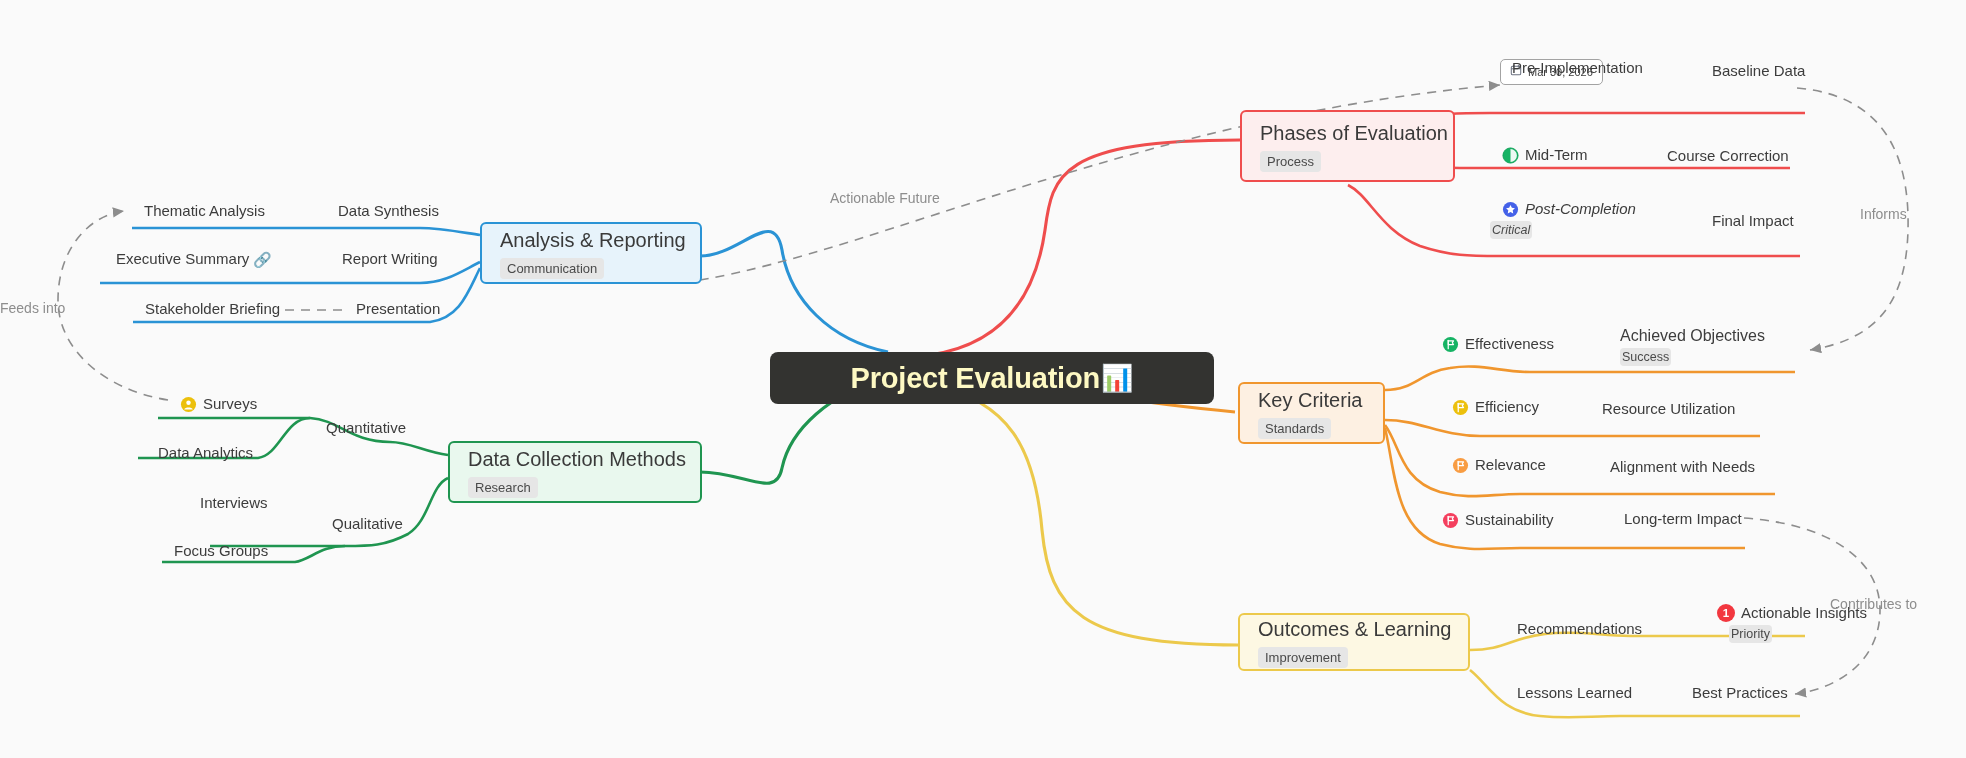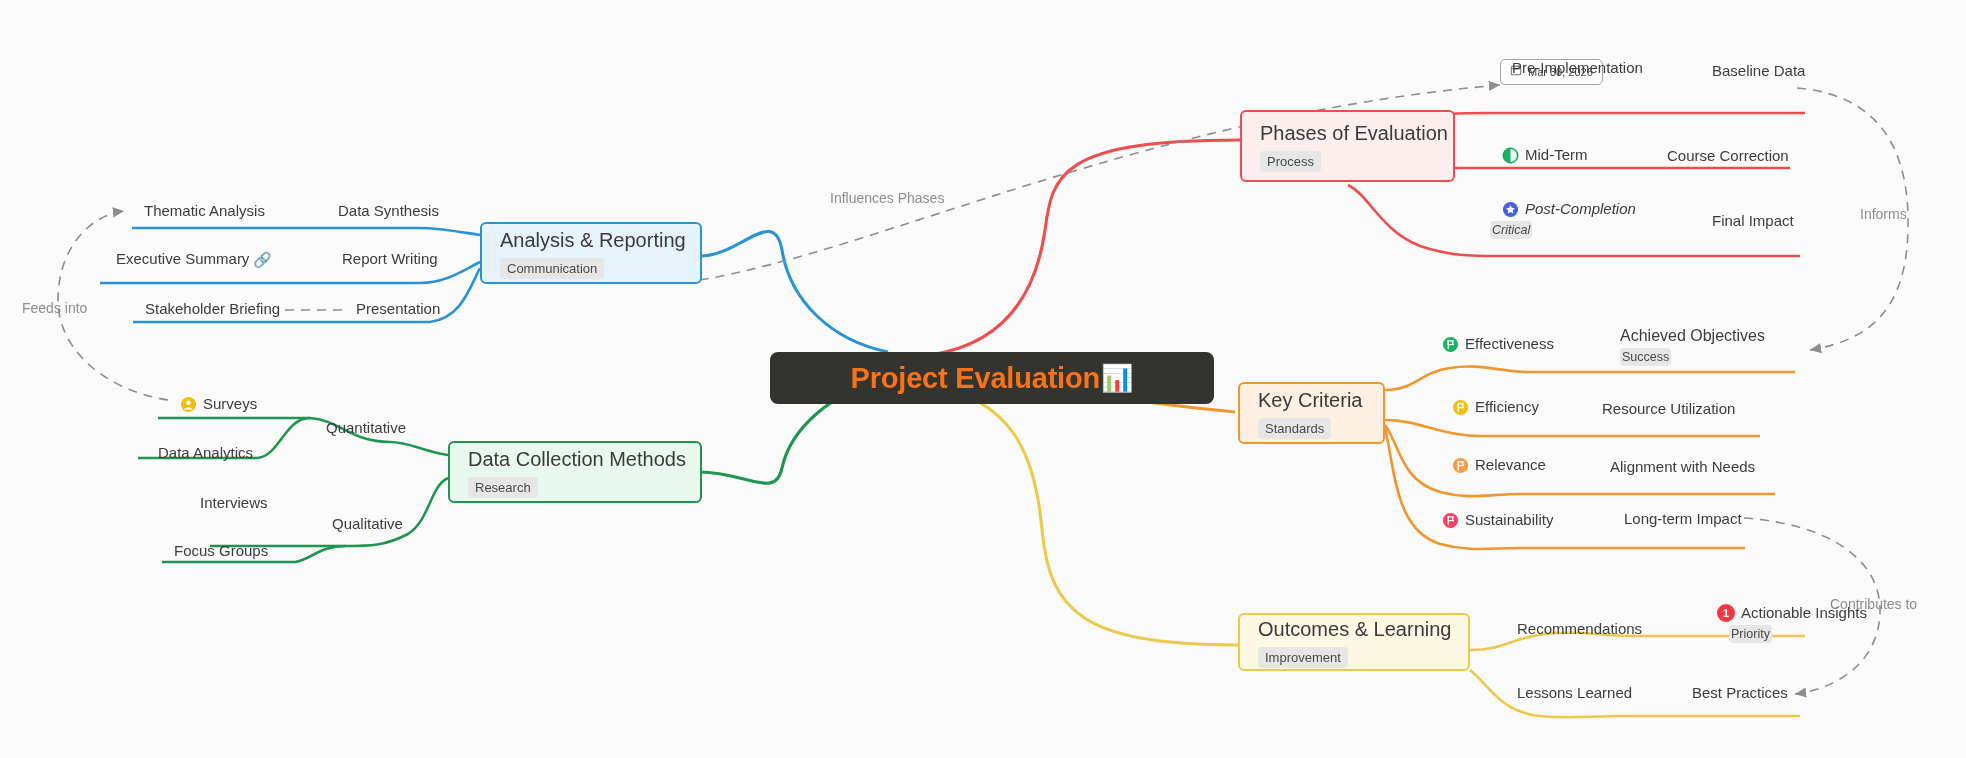--- a/index.html
+++ b/index.html
@@ -36,21 +36,21 @@
 
   
   #root-node{
     position:absolute;
     background:#333330;
     border:none;border-radius:8px;
     display:flex;align-items:center;justify-content:center;
     padding:0 22px;
   }
   #root-node .root-text{
-    font-size:29px;font-weight:bold;color:#f97316;white-space:nowrap;
+    font-size:29px;font-weight:bold;color:#fef9c3;white-space:nowrap;
     letter-spacing:-0.2px;
   }
 
   
   .n-red{border-color:#ef4d4d;background:#fdeeee;}
   .n-orange{border-color:#f0962e;background:#fdf0e2;}
   .n-yellow{border-color:#ecc94b;background:#fdf8e3;}
   .n-blue{border-color:#2a93d5;background:#e7f3fb;}
   .n-green{border-color:#1f9550;background:#e9f8ee;}
 
@@ -339,18 +339,18 @@
   <div class="leaf" style="left:320px;top:515px;">
     <span>Qualitative</span>
   </div>
   <div class="leaf" style="left:188px;top:494px;">
     <span>Interviews</span>
   </div>
   <div class="leaf" style="left:162px;top:542px;">
     <span>Focus Groups</span>
   </div>
 
-  <div class="rel" style="left:830px;top:190px;">Influences Phases</div>
+  <div class="rel" style="left:830px;top:190px;">Actionable Future</div>
   <div class="rel" style="left:1860px;top:206px;">Informs</div>
   <div class="rel" style="left:1830px;top:596px;">Contributes to</div>
-  <div class="rel" style="left:0px;top:300px;padding-left:22px;">Feeds into</div>
+  <div class="rel" style="left:0px;top:300px;">Feeds into</div>
 
 </div>
 
 </body></html>

